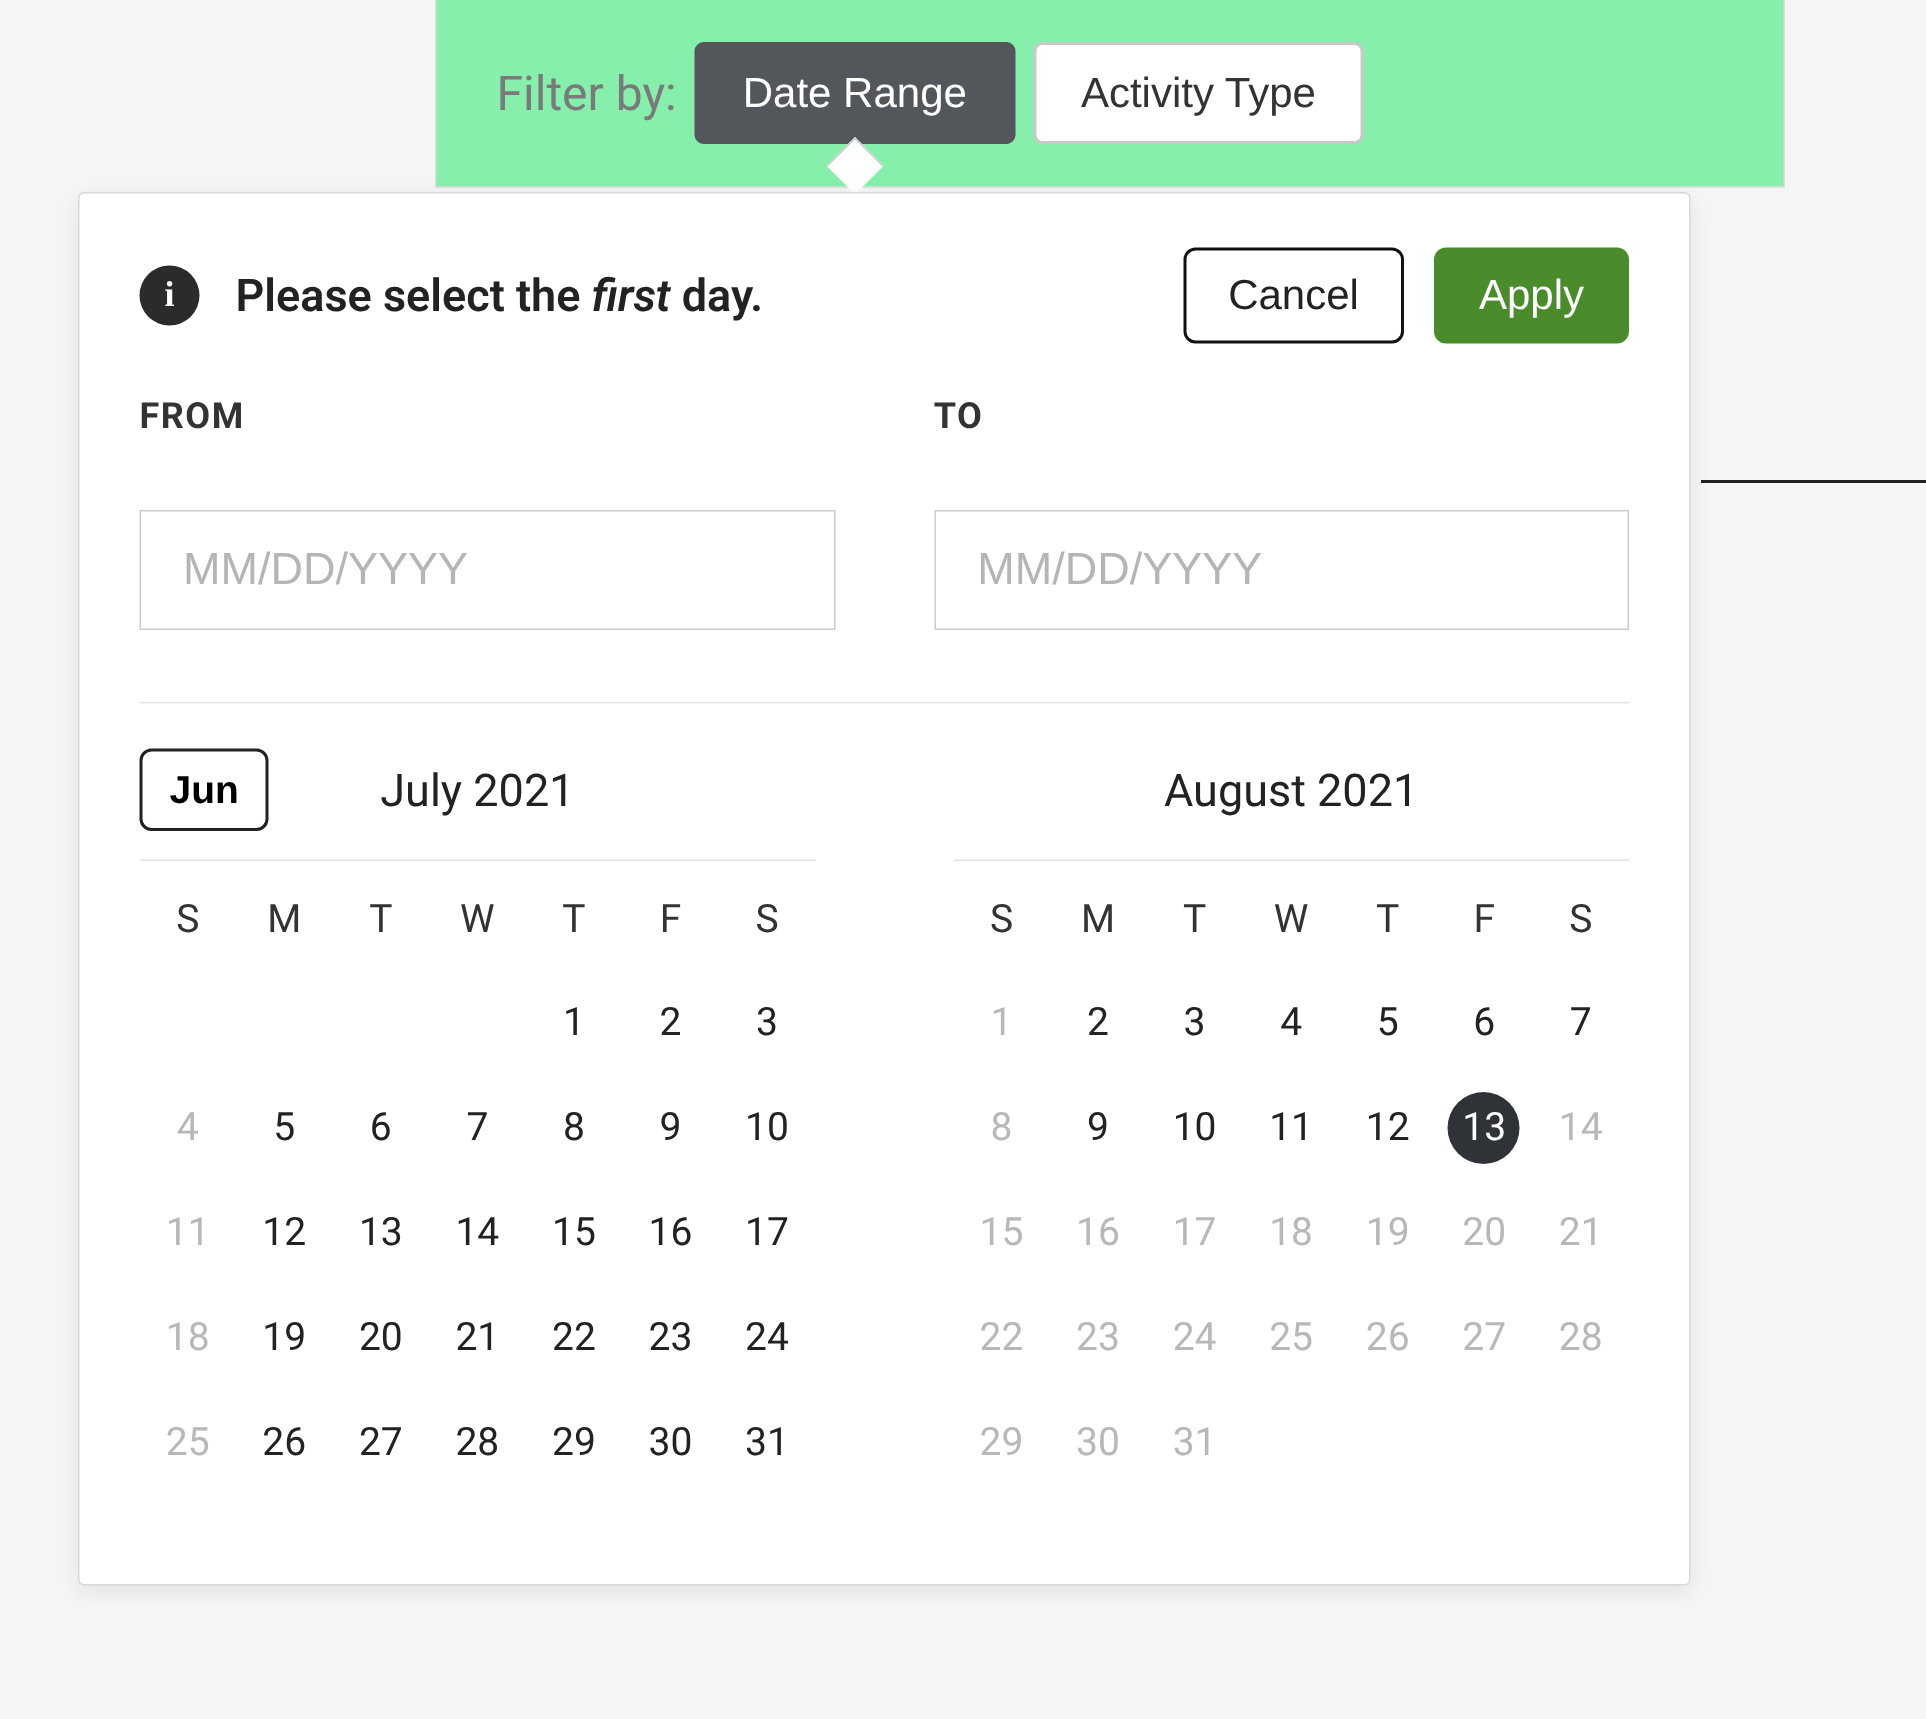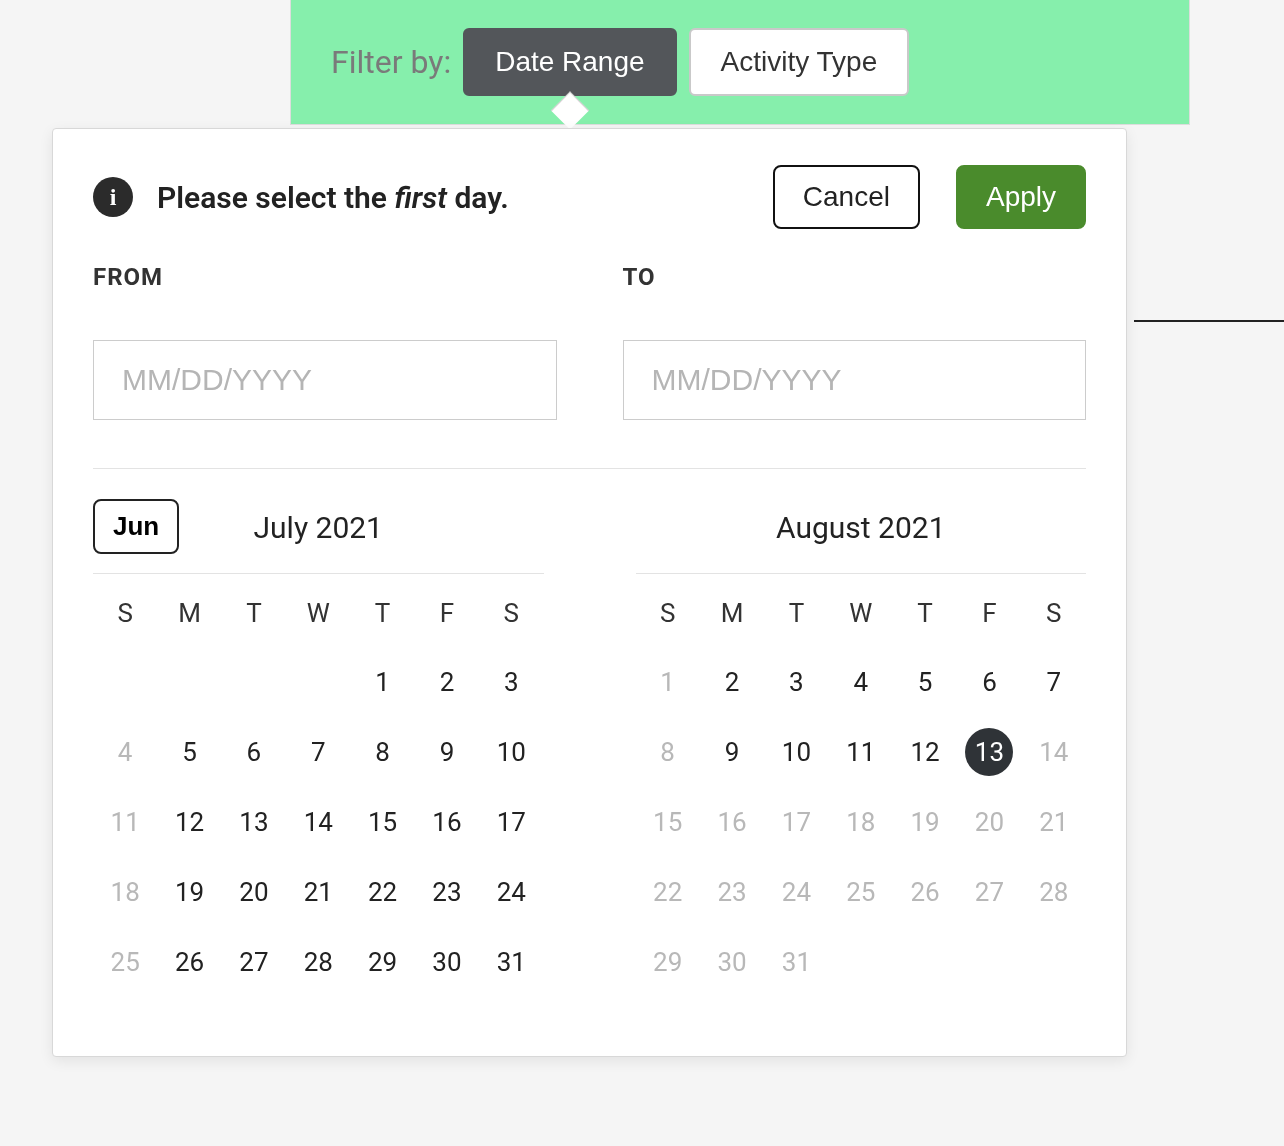--- a/index.html
+++ b/index.html
@@ -104,21 +104,20 @@
   }
   .header-actions {
     display: flex;
     gap: 20px;
   }
   .btn {
     font-size: 28px;
     padding: 14px 28px;
     border-radius: 8px;
     cursor: pointer;
-    margin-left: 16px;
   }
   .btn-cancel {
     background: #fff;
     border: 2px solid #111;
     color: #222;
   }
   .btn-apply {
     background: #4a8b2c;
     border: 2px solid #4a8b2c;
     color: #fff;

